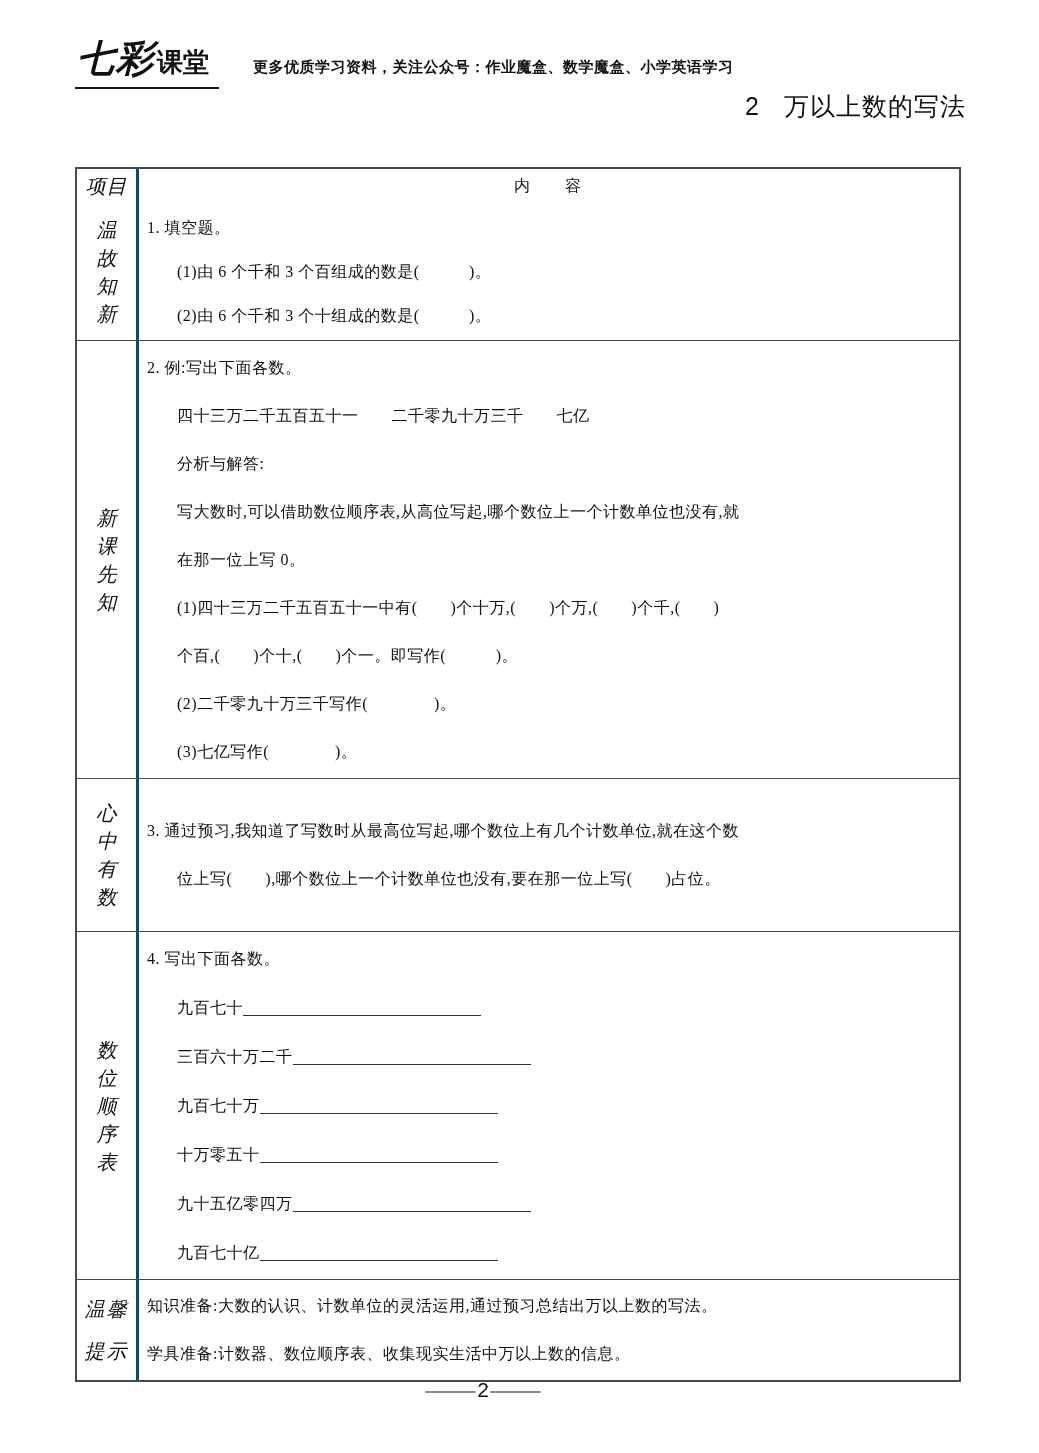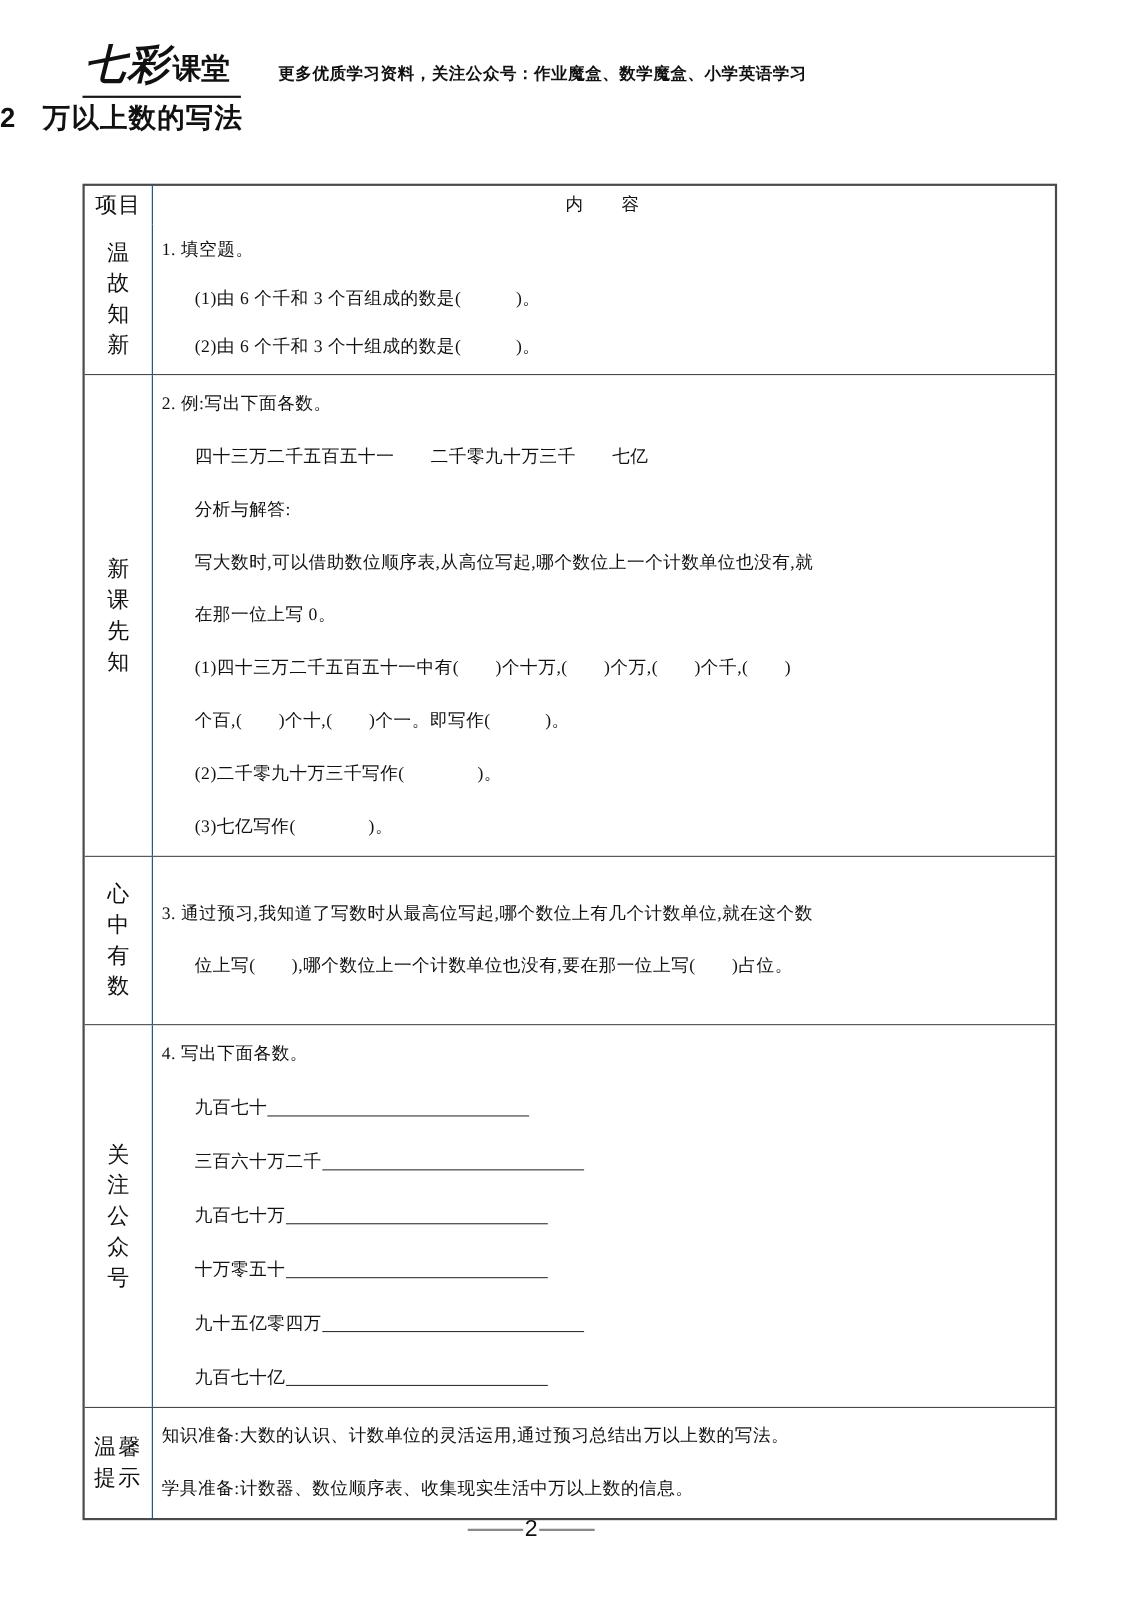--- a/index.html
+++ b/index.html
@@ -34,41 +34,42 @@
   }
   .tagline{
     margin-left:34px;padding-bottom:12px;
     font-family:"Liberation Sans","DejaVu Sans",sans-serif;
     font-weight:bold;font-size:15px;letter-spacing:.5px;
     white-space:pre;
   }
   
   .title{
     position:absolute;top:90px;left:0;width:100%;
-    margin:0;text-align:left;
-    font-family:"Liberation Sans","DejaVu Sans",sans-serif;
-    font-size:25px;font-weight:bold;letter-spacing:1px;
+    margin:0;text-align:right;
+    font-family:"Liberation Sans","DejaVu Sans",sans-serif;
+    font-size:25px;font-weight:normal;letter-spacing:1px;
     white-space:pre;
   }
   .title .num{margin-right:24px;}
   
   .sheet{
     position:absolute;left:75px;top:167px;width:886px;
     border:2px solid #4a4a4a;
     box-sizing:border-box;
     background:#fff;
   }
   .row{display:flex;border-top:1px solid #4a4a4a;}
   .row:first-child{border-top:none;}
   .cell{box-sizing:border-box;}
   .label-cell{
     width:62px;flex:0 0 62px;
-    border-right:1px solid #0c4a6e;
+    border-right:3px solid #0c4a6e;
     display:flex;align-items:center;justify-content:center;
     font-size:20px;
+    font-style:italic;
   }
   .content-cell{
     flex:1;
     display:flex;flex-direction:column;justify-content:center;
     padding:2px 10px 2px 8px;
     font-size:16px;
   }
   .thead{height:35px;}
   .thead .label-cell{font-size:20px;letter-spacing:1px;}
   .thead .content-cell{
@@ -89,21 +90,21 @@
     margin-bottom:-3px;
   }
   
   #rows .row:nth-child(1){min-height:132px;}
   #rows .row:nth-child(1) .line{line-height:44px;}
   #rows .row:nth-child(2){min-height:437px;}
   #rows .row:nth-child(3){min-height:152px;}
   #rows .row:nth-child(4){min-height:346px;}
   #rows .row:nth-child(4) .line{line-height:49px;}
   #rows .row:nth-child(5){min-height:100px;}
-  #rows .row:nth-child(5) .vlabel{width:46px;line-height:28px;letter-spacing:2px;}
+  #rows .row:nth-child(5) .vlabel{width:46px;line-height:42px;letter-spacing:2px;}
   
   .footer{
     position:absolute;top:1378px;left:0;width:100%;
     text-align:center;font-size:21px;
     font-family:"Liberation Sans","DejaVu Sans",sans-serif;
   }
   .dash{
     display:inline-block;transform:scaleX(2.4);
     color:#8a8a8a;margin:0 16px;font-weight:bold;
   }
@@ -160,21 +161,21 @@
           <div class="cell label-cell">
             <div class="vlabel">心中有数</div>
           </div>
           <div class="cell content-cell">
             <div class="line">3. 通过预习,我知道了写数时从最高位写起,哪个数位上有几个计数单位,就在这个数</div>
             <div class="line indent1">位上写(　　),哪个数位上一个计数单位也没有,要在那一位上写(　　)占位。</div>
           </div>
         </div>
         <div class="row body-row">
           <div class="cell label-cell">
-            <div class="vlabel">关注公众号</div>
+            <div class="vlabel">数位顺序表</div>
           </div>
           <div class="cell content-cell">
             <div class="line">4. 写出下面各数。</div>
             <div class="line indent1">九百七十<span class="blank"></span></div>
             <div class="line indent1">三百六十万二千<span class="blank"></span></div>
             <div class="line indent1">九百七十万<span class="blank"></span></div>
             <div class="line indent1">十万零五十<span class="blank"></span></div>
             <div class="line indent1">九十五亿零四万<span class="blank"></span></div>
             <div class="line indent1">九百七十亿<span class="blank"></span></div>
           </div>

